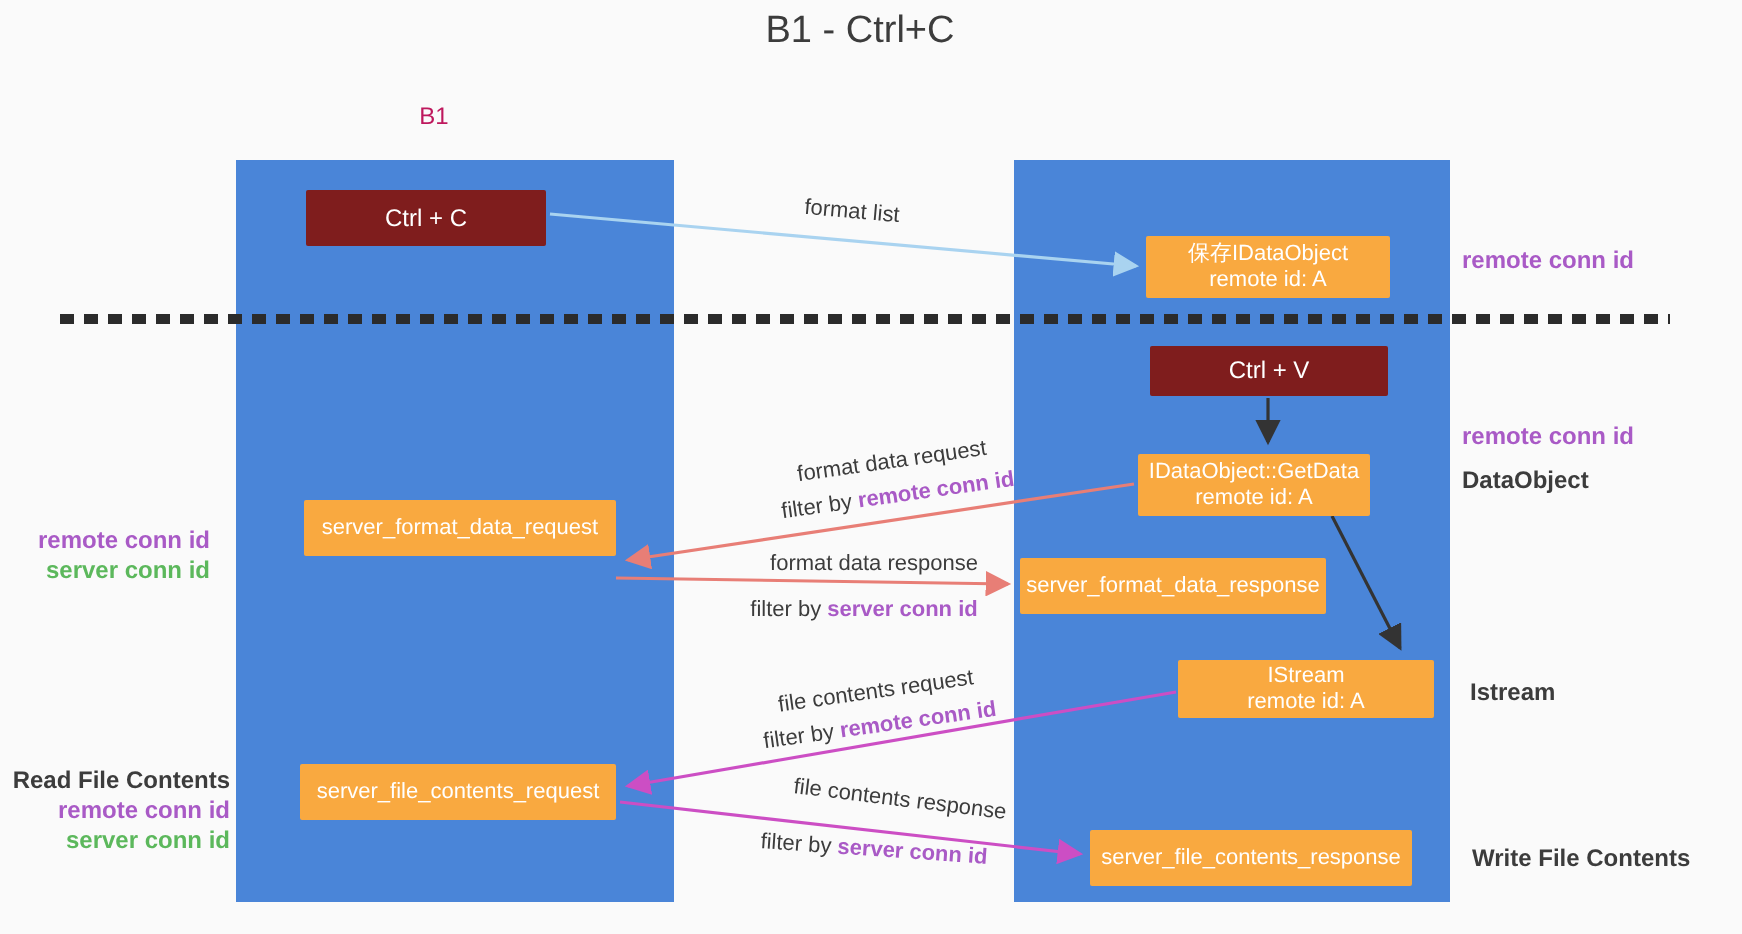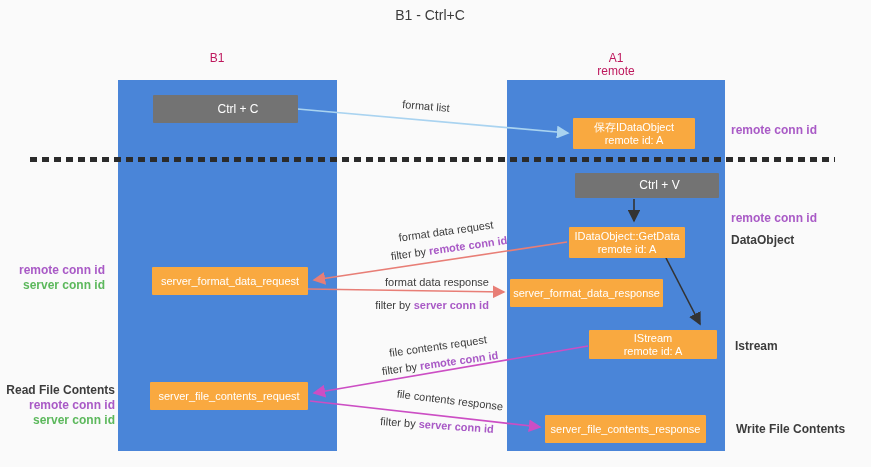--- a/index.html
+++ b/index.html
@@ -7,40 +7,40 @@
     font-family:"Liberation Sans","DejaVu Sans",sans-serif;
     background:#f2f2f2;
   }
   #canvas{
     position:relative;width:871px;height:467px;
     background:#fafafa;overflow:hidden;
     font-family:"Liberation Sans","DejaVu Sans",sans-serif;
   }
   .title{
     position:absolute;left:330px;top:6px;width:200px;
-    text-align:center;font-size:14px;color:#3c3c3c;line-height:19px;
+    text-align:center;font-size:19px;color:#3c3c3c;line-height:19px;
   }
   .lane-header{
     position:absolute;width:140px;text-align:center;
     font-size:12px;color:#be185d;line-height:13px;
   }
   .lane{
     position:absolute;top:80px;height:371px;
     background:#4a85d8;
   }
   .dashline{
     position:absolute;left:30px;top:157px;width:805px;height:5px;
     background:repeating-linear-gradient(90deg,#2b2b2b 0 7px,transparent 7px 12px);
   }
   .node{
     position:absolute;display:flex;flex-direction:column;
     align-items:center;justify-content:center;
     color:#fff;text-align:center;line-height:13px;border-radius:1px;
   }
-  .node.green{background:#737373;font-size:12px;padding-left:25px;}
+  .node.green{background:#7f1d1d;font-size:12px;}
   .node.orange{background:#f9a940;font-size:11px;}
   .node .l1,.node .l2{display:block;}
   .elabel{
     position:absolute;font-size:11px;color:#3c3c3c;white-space:nowrap;
     transform-origin:center;
   }
   .kw-purple{color:#a95ac6;font-weight:bold;}
   .slabel{
     position:absolute;font-size:12px;white-space:nowrap;font-weight:bold;
   }
@@ -54,24 +54,20 @@
 <body>
 
 <div id="canvas">
 
   <div class="title">
     <div>B1 - Ctrl+C</div>
   </div>
 
   <div class="lane-header" style="left:147px;top:52px;">
     <div>B1</div>
-  </div>
-  <div class="lane-header" style="left:546px;top:52px;">
-    <div>A1</div>
-    <div>remote</div>
   </div>
 
   <div class="lane" style="left:118px;width:219px;"></div>
   <div class="lane" style="left:507px;width:218px;"></div>
 
   <div class="dashline"></div>
 
   <svg class="arrows" width="871" height="467" viewBox="0 0 871 467">
     <defs>
       <marker id="ah-blue" markerWidth="9" markerHeight="8" refX="7" refY="4" orient="auto">
@@ -107,21 +103,21 @@
 
   <div class="node green" style="left:575px;top:173px;width:119px;height:25px;">
     <span>Ctrl + V</span>
   </div>
 
   <div class="node orange" style="left:569px;top:227px;width:116px;height:31px;">
     <span class="l1">IDataObject::GetData</span>
     <span class="l2">remote id: A</span>
   </div>
 
-  <div class="node orange" style="left:152px;top:267px;width:156px;height:28px;">
+  <div class="node orange" style="left:152px;top:250px;width:156px;height:28px;">
     <span>server_format_data_request</span>
   </div>
 
   <div class="node orange" style="left:510px;top:279px;width:153px;height:28px;">
     <span>server_format_data_response</span>
   </div>
 
   <div class="node orange" style="left:589px;top:330px;width:128px;height:29px;">
     <span class="l1">IStream</span>
     <span class="l2">remote id: A</span>

